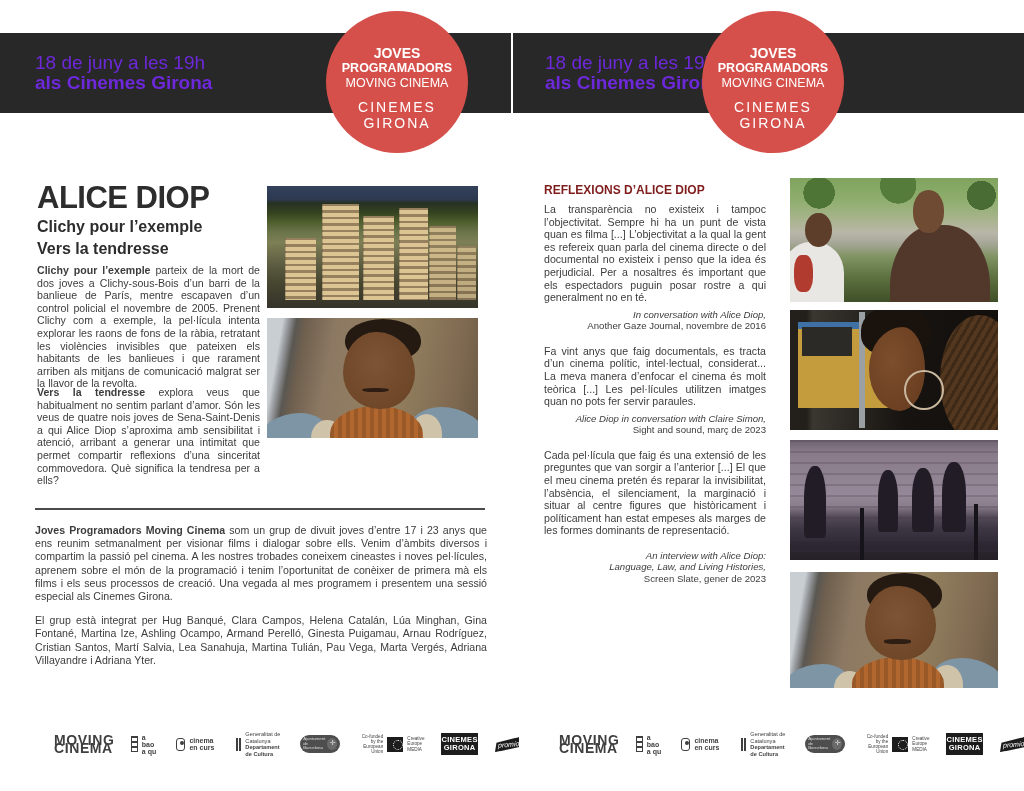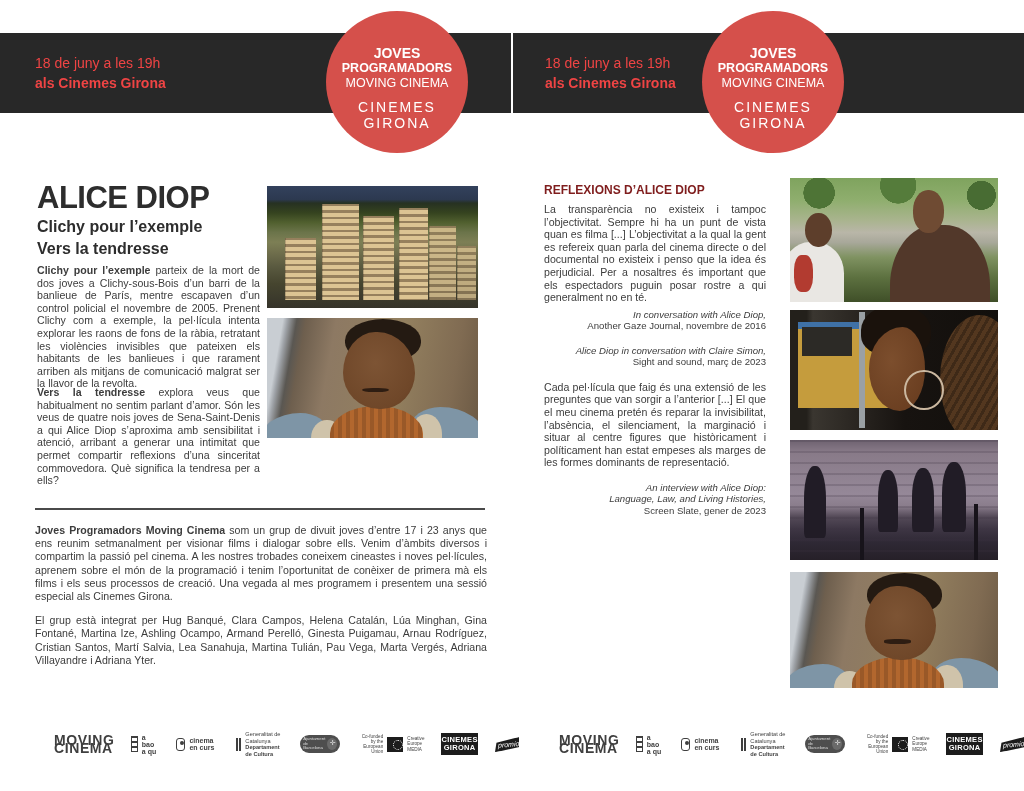--- a/index.html
+++ b/index.html
@@ -1,21 +1,21 @@
 <!DOCTYPE html>
 <html><head>
 <meta charset="utf-8">
 <style>
   html,body{margin:0;padding:0;background:#fff;}
   .spread{position:relative;width:1024px;height:791px;background:#fff;overflow:hidden;
           font-family:"Liberation Sans",sans-serif;color:#3a3a3a;}
   
   .topbar{position:absolute;left:0;top:33px;width:1024px;height:80px;background:#282828;}
   .pgdiv{position:absolute;left:511px;top:33px;width:2px;height:80px;background:#fff;}
-  .hdrtxt{position:absolute;top:53px;color:#ef4444;font-size:14px;line-height:20px;}
+  .hdrtxt{position:absolute;top:53px;color:#6d28d9;font-size:19px;line-height:20px;}
   .hdrtxt .b{font-weight:bold;}
   .badge{position:absolute;top:11px;width:142px;height:142px;border-radius:50%;
          background:#d5504b;color:#fff;text-align:center;box-sizing:border-box;padding-top:34px;}
   .badge .l1{font-size:14px;font-weight:bold;line-height:16px;}
   .badge .l2{font-size:12.5px;font-weight:bold;line-height:15px;}
   .badge .l3{font-size:12.5px;line-height:15px;}
   .badge .cg{margin-top:8px;font-size:14px;line-height:16px;letter-spacing:2px;font-weight:400;}
   
   .title{position:absolute;left:37px;top:180px;font-size:31px;font-weight:bold;color:#2d2d2d;letter-spacing:-.5px;}
   .subt{position:absolute;left:37px;font-size:16px;font-weight:bold;color:#2d2d2d;}
@@ -186,20 +186,21 @@
 
   <div class="col" id="rcol">
     <div class="q">
       <p>La transparència no existeix i tampoc l’objectivitat. Sempre hi ha un punt de vista quan es filma [...] L’objectivitat a la qual la gent es refereix quan parla del cinema directe o del documental no existeix i penso que la idea és perjudicial. Per a nosaltres és important que els espectadors puguin posar rostre a qui generalment no en té.</p>
       <div class="src">
         <div class="it">In conversation with Alice Diop,</div>
         <div>Another Gaze Journal, novembre de 2016</div>
       </div>
     </div>
     <div class="q">
+      <p>Fa vint anys que faig documentals, es tracta d’un cinema polític, intel·lectual, considerat... La meva manera d’enfocar el cinema és molt teòrica [...] Les pel·lícules utilitzen imatges quan no pots fer servir paraules.</p>
       <div class="src">
         <div class="it">Alice Diop in conversation with Claire Simon,</div>
         <div>Sight and sound, març de 2023</div>
       </div>
     </div>
     <div class="q">
       <p>Cada pel·lícula que faig és una extensió de les preguntes que van sorgir a l’anterior [...] El que el meu cinema pretén és reparar la invisibilitat, l’absència, el silenciament, la marginació i situar al centre figures que històricament i políticament han estat empeses als marges de les formes dominants de representació.</p>
     </div>
     <div class="q">
       <div class="src">

